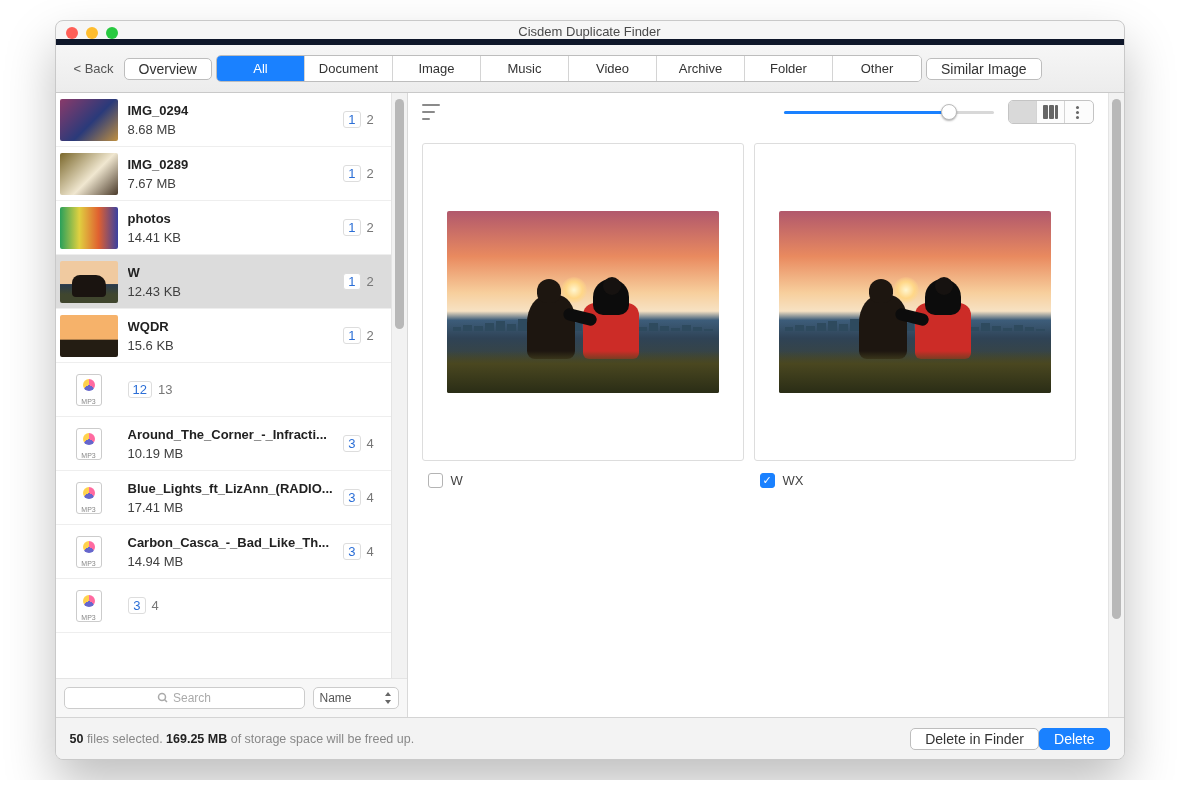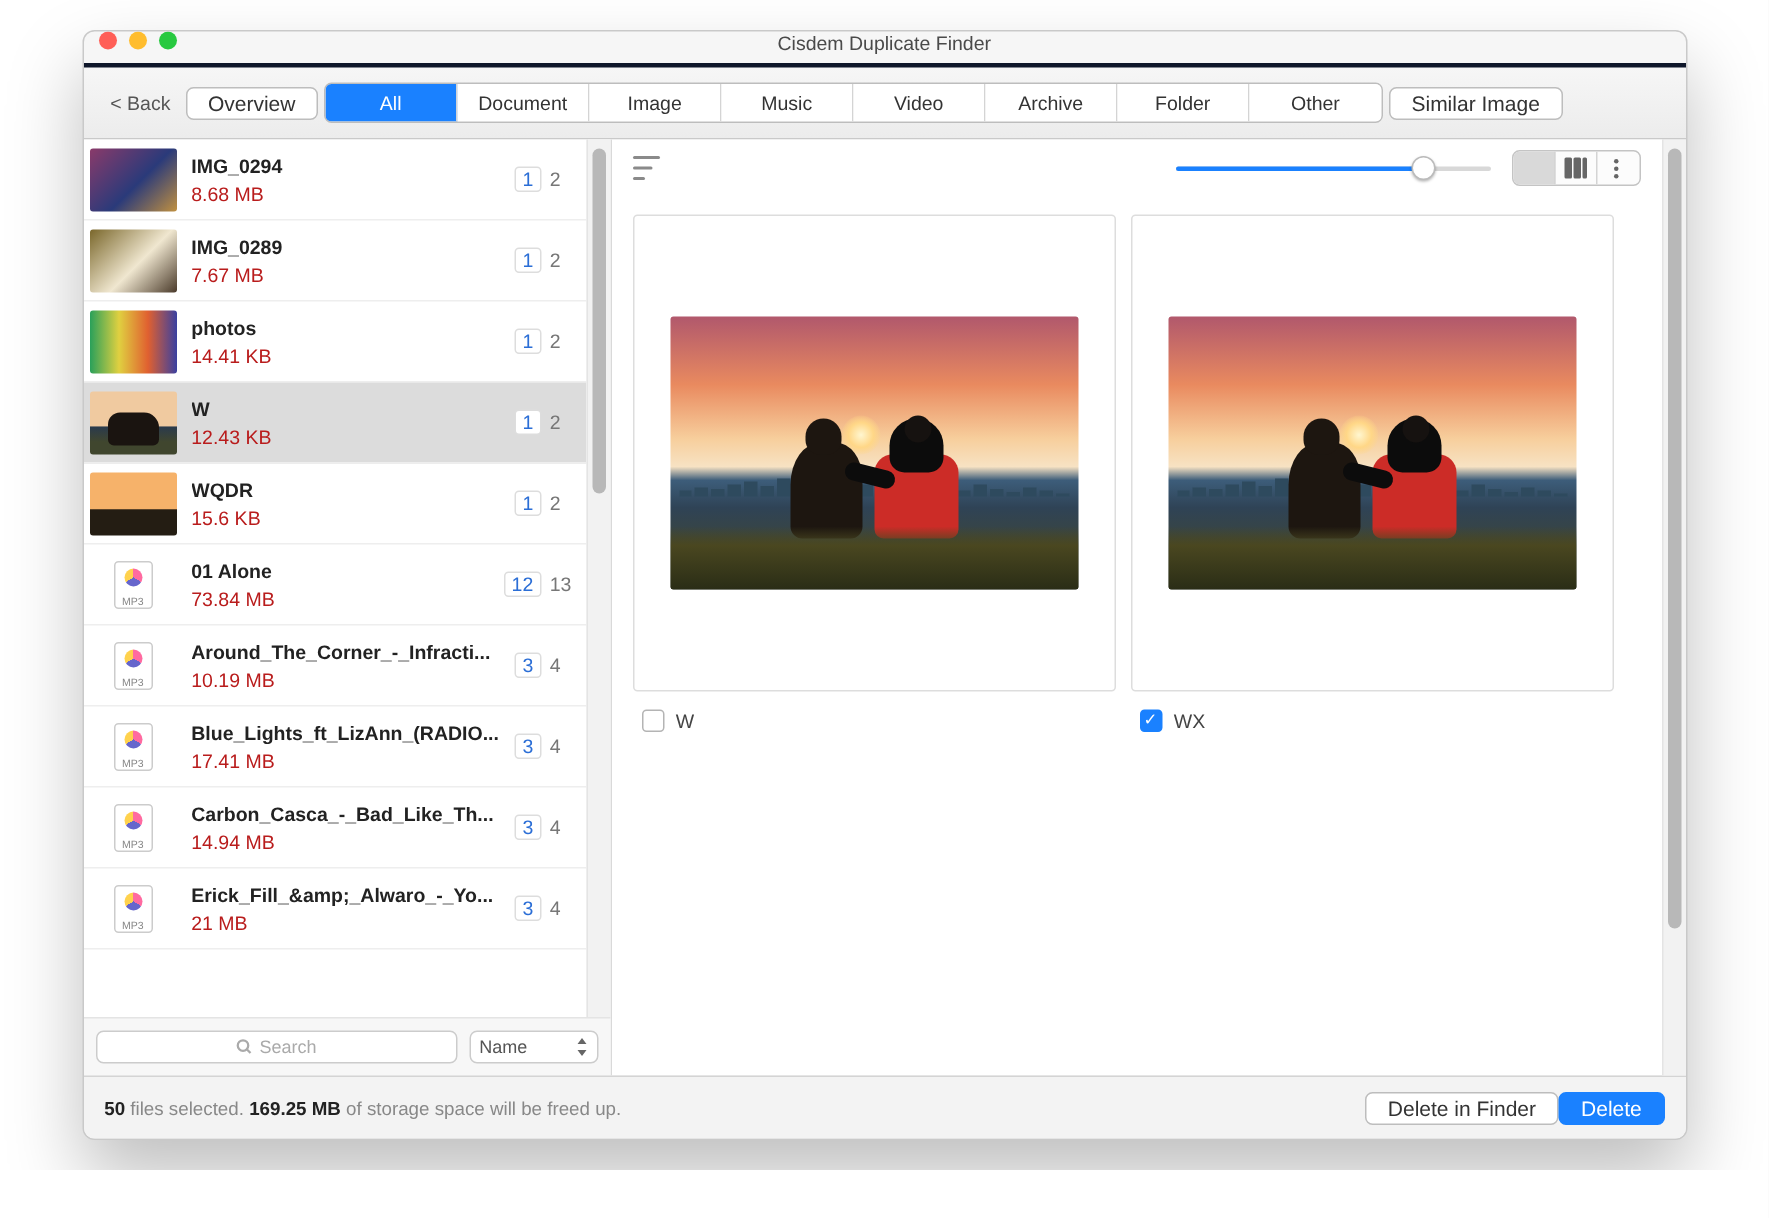--- a/index.html
+++ b/index.html
@@ -1,18 +1,18 @@
 <!DOCTYPE html>
 <html><head>
 <meta charset="utf-8">
 <style>
 * { box-sizing: border-box; margin: 0; padding: 0; font-family: -apple-system, "Helvetica Neue", Arial, sans-serif; }
 body { background: #ffffff; display: flex; justify-content: center; align-items: flex-start; padding: 20px;}
 .window { width: 1070px; height: 740px; background: #f6f6f6; border: 1px solid #c9c9c9; border-radius: 8px; box-shadow: 0 25px 50px rgba(0,0,0,0.25); overflow: hidden; display: flex; flex-direction: column; }
-.titlebar { height: 24px; display: flex; align-items: flex-start; padding: 0 10px; position: relative; border-bottom: 3px solid #0f172a; }
+.titlebar { height: 24px; display: flex; align-items: flex-end; padding: 0 10px; position: relative; border-bottom: 6px solid #0f172a; }
 .traffic { display: flex; gap: 8px; position: absolute; left: 10px;}
 .dot { width: 12px; height: 12px; border-radius: 50%; }
 .red { background: #ff5f57; } .yellow { background: #ffbd2e; } .green { background: #28c940; }
 .title { flex: 1; text-align: center; font-size: 13px; color: #4a4a4a;}
 .toolbar { background: linear-gradient(#f6f6f6,#ececec); border-bottom: 1px solid #c9c9c9; padding: 10px 12px; display: flex; align-items: center; gap: 4px; }
 .back { font-size: 13px; color: #555; padding: 0 6px; cursor: default;}
 .seg { display: flex; border: 1px solid #bdbdbd; border-radius: 5px; overflow: hidden; }
 .seg .tab { padding: 5px 0; width: 88px; text-align:center; font-size: 13px; color: #333; background: #fff; border-right: 1px solid #d4d4d4; }
 .seg .tab:last-child { border-right: none; }
 .seg .tab.active { background: #1a81ff; color: #fff; }
@@ -21,21 +21,21 @@
 .sidebar { width: 352px; display: flex; flex-direction: column; border-right: 1px solid #d9d9d9; background: #fff;}
 .list { flex: 1; overflow: hidden; position: relative; }
 .row { display: flex; align-items: center; height: 54px; padding: 0 10px 0 4px; border-bottom: 1px solid #eee; position: relative;}
 .row.selected { background: #dcdcdc; }
 .thumb { width: 58px; height: 42px; border-radius: 2px; margin-right: 10px; flex-shrink: 0;}
 .thumb.mp3 { width: 58px; display:flex; align-items:center; justify-content:center;}
 .mp3icon { width:26px; height:32px; border:1px solid #ccc; border-radius:3px; position:relative; display:flex; align-items:flex-end; justify-content:center; font-size:7px; color:#888; background:#fff;}
 .mp3icon::before { content:""; position:absolute; top:4px; left:6px; width:12px; height:12px; border-radius:50%; background: conic-gradient(#ff6aa0 0 120deg,#66c 120deg 240deg,#ffd24d 240deg 360deg);}
 .meta { flex: 1; min-width: 0; }
 .name { font-size: 13px; color: #222; font-weight: 600; white-space: nowrap; overflow: hidden; text-overflow: ellipsis;}
-.size { font-size: 13px; color: #b91c1c; margin-top: 4px;}
+.size { font-size: 13px; color: #404040; margin-top: 4px;}
 .counts { display: flex; gap: 6px; align-items:center;}
 .counts .sel { display:inline-block; min-width:18px; text-align:right; font-size: 13px; color: #2b6ed6; background:#fff; border:1px solid #ddd; border-radius:3px; padding:0 4px;}
 .counts .tot { font-size: 13px; color: #777; width: 14px;}
 .sidebot { display: flex; gap: 8px; padding: 8px; border-top: 1px solid #e4e4e4; background:#f7f7f7;}
 .search { flex: 1; display:flex; align-items:center; justify-content:center; gap:4px; border: 1px solid #ccc; border-radius: 5px; background: #fff; height: 22px; font-size: 12px; color: #aaa;}
 .sortsel { width: 86px; height:22px; border:1px solid #ccc; border-radius:5px; background:#fff; font-size:12px; padding: 0 6px; color:#555; display:flex; align-items:center; justify-content:space-between;}
 .vscroll { width: 16px; background: #f2f2f2; border-left: 1px solid #e4e4e4; position:relative;}
 .vscroll .bar { position:absolute; left:3px; width:9px; border-radius:5px; background: #b8b8b8;}
 .main { flex: 1; display: flex; flex-direction: column; background:#fff; }
 .mbar { height: 38px; padding: 0 14px; display:flex; align-items:center; justify-content:space-between; }
@@ -178,24 +178,20 @@
               </div>
               <div class="counts">
                 <span class="sel">1</span>
                 <span class="tot">2</span>
               </div>
             </div>
             <div class="row">
               <div class="thumb mp3">
                 <div class="mp3icon">MP3</div>
               </div>
-              <div class="meta">
-                <div class="name">01 Alone</div>
-                <div class="size">73.84 MB</div>
-              </div>
               <div class="counts">
                 <span class="sel">12</span>
                 <span class="tot">13</span>
               </div>
             </div>
             <div class="row">
               <div class="thumb mp3">
                 <div class="mp3icon">MP3</div>
               </div>
               <div class="meta">
@@ -229,24 +225,20 @@
                 <div class="size">14.94 MB</div>
               </div>
               <div class="counts">
                 <span class="sel">3</span>
                 <span class="tot">4</span>
               </div>
             </div>
             <div class="row">
               <div class="thumb mp3">
                 <div class="mp3icon">MP3</div>
-              </div>
-              <div class="meta">
-                <div class="name">Erick_Fill_&amp;amp;_Alwaro_-_Yo...</div>
-                <div class="size">21 MB</div>
               </div>
               <div class="counts">
                 <span class="sel">3</span>
                 <span class="tot">4</span>
               </div>
             </div>
           </div>
         <div class="vscroll">
             <div class="bar" style="top:6px;height:230px;"></div>
           </div>

